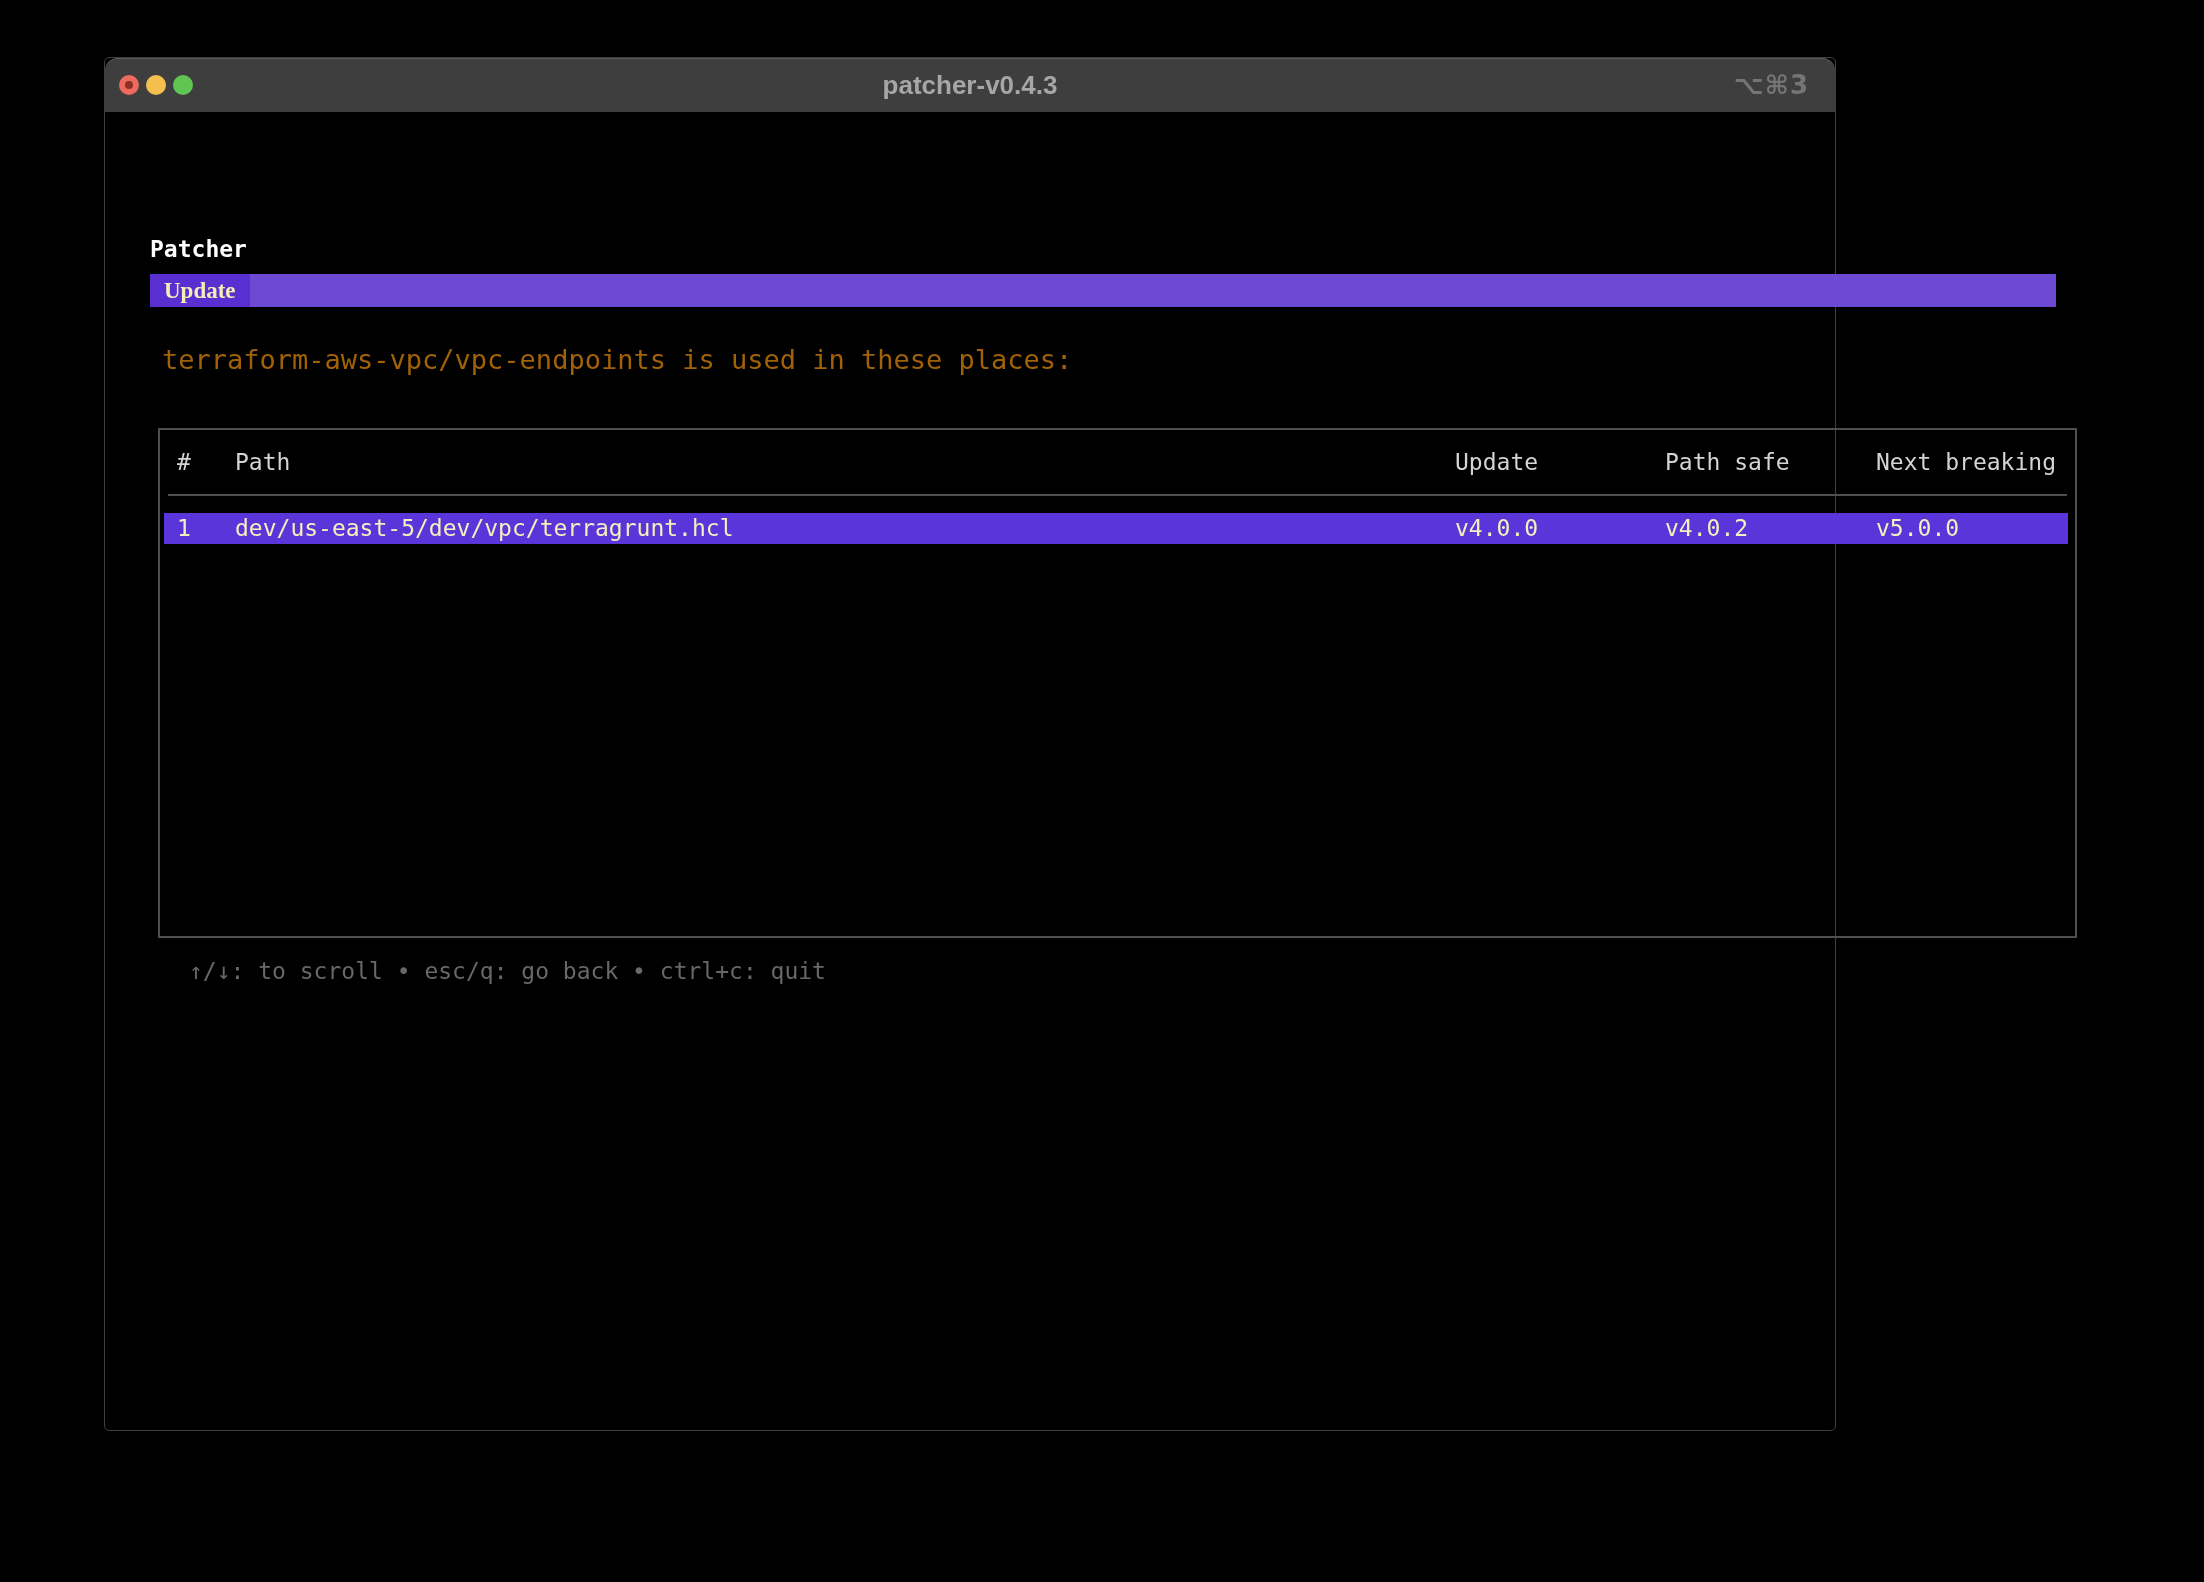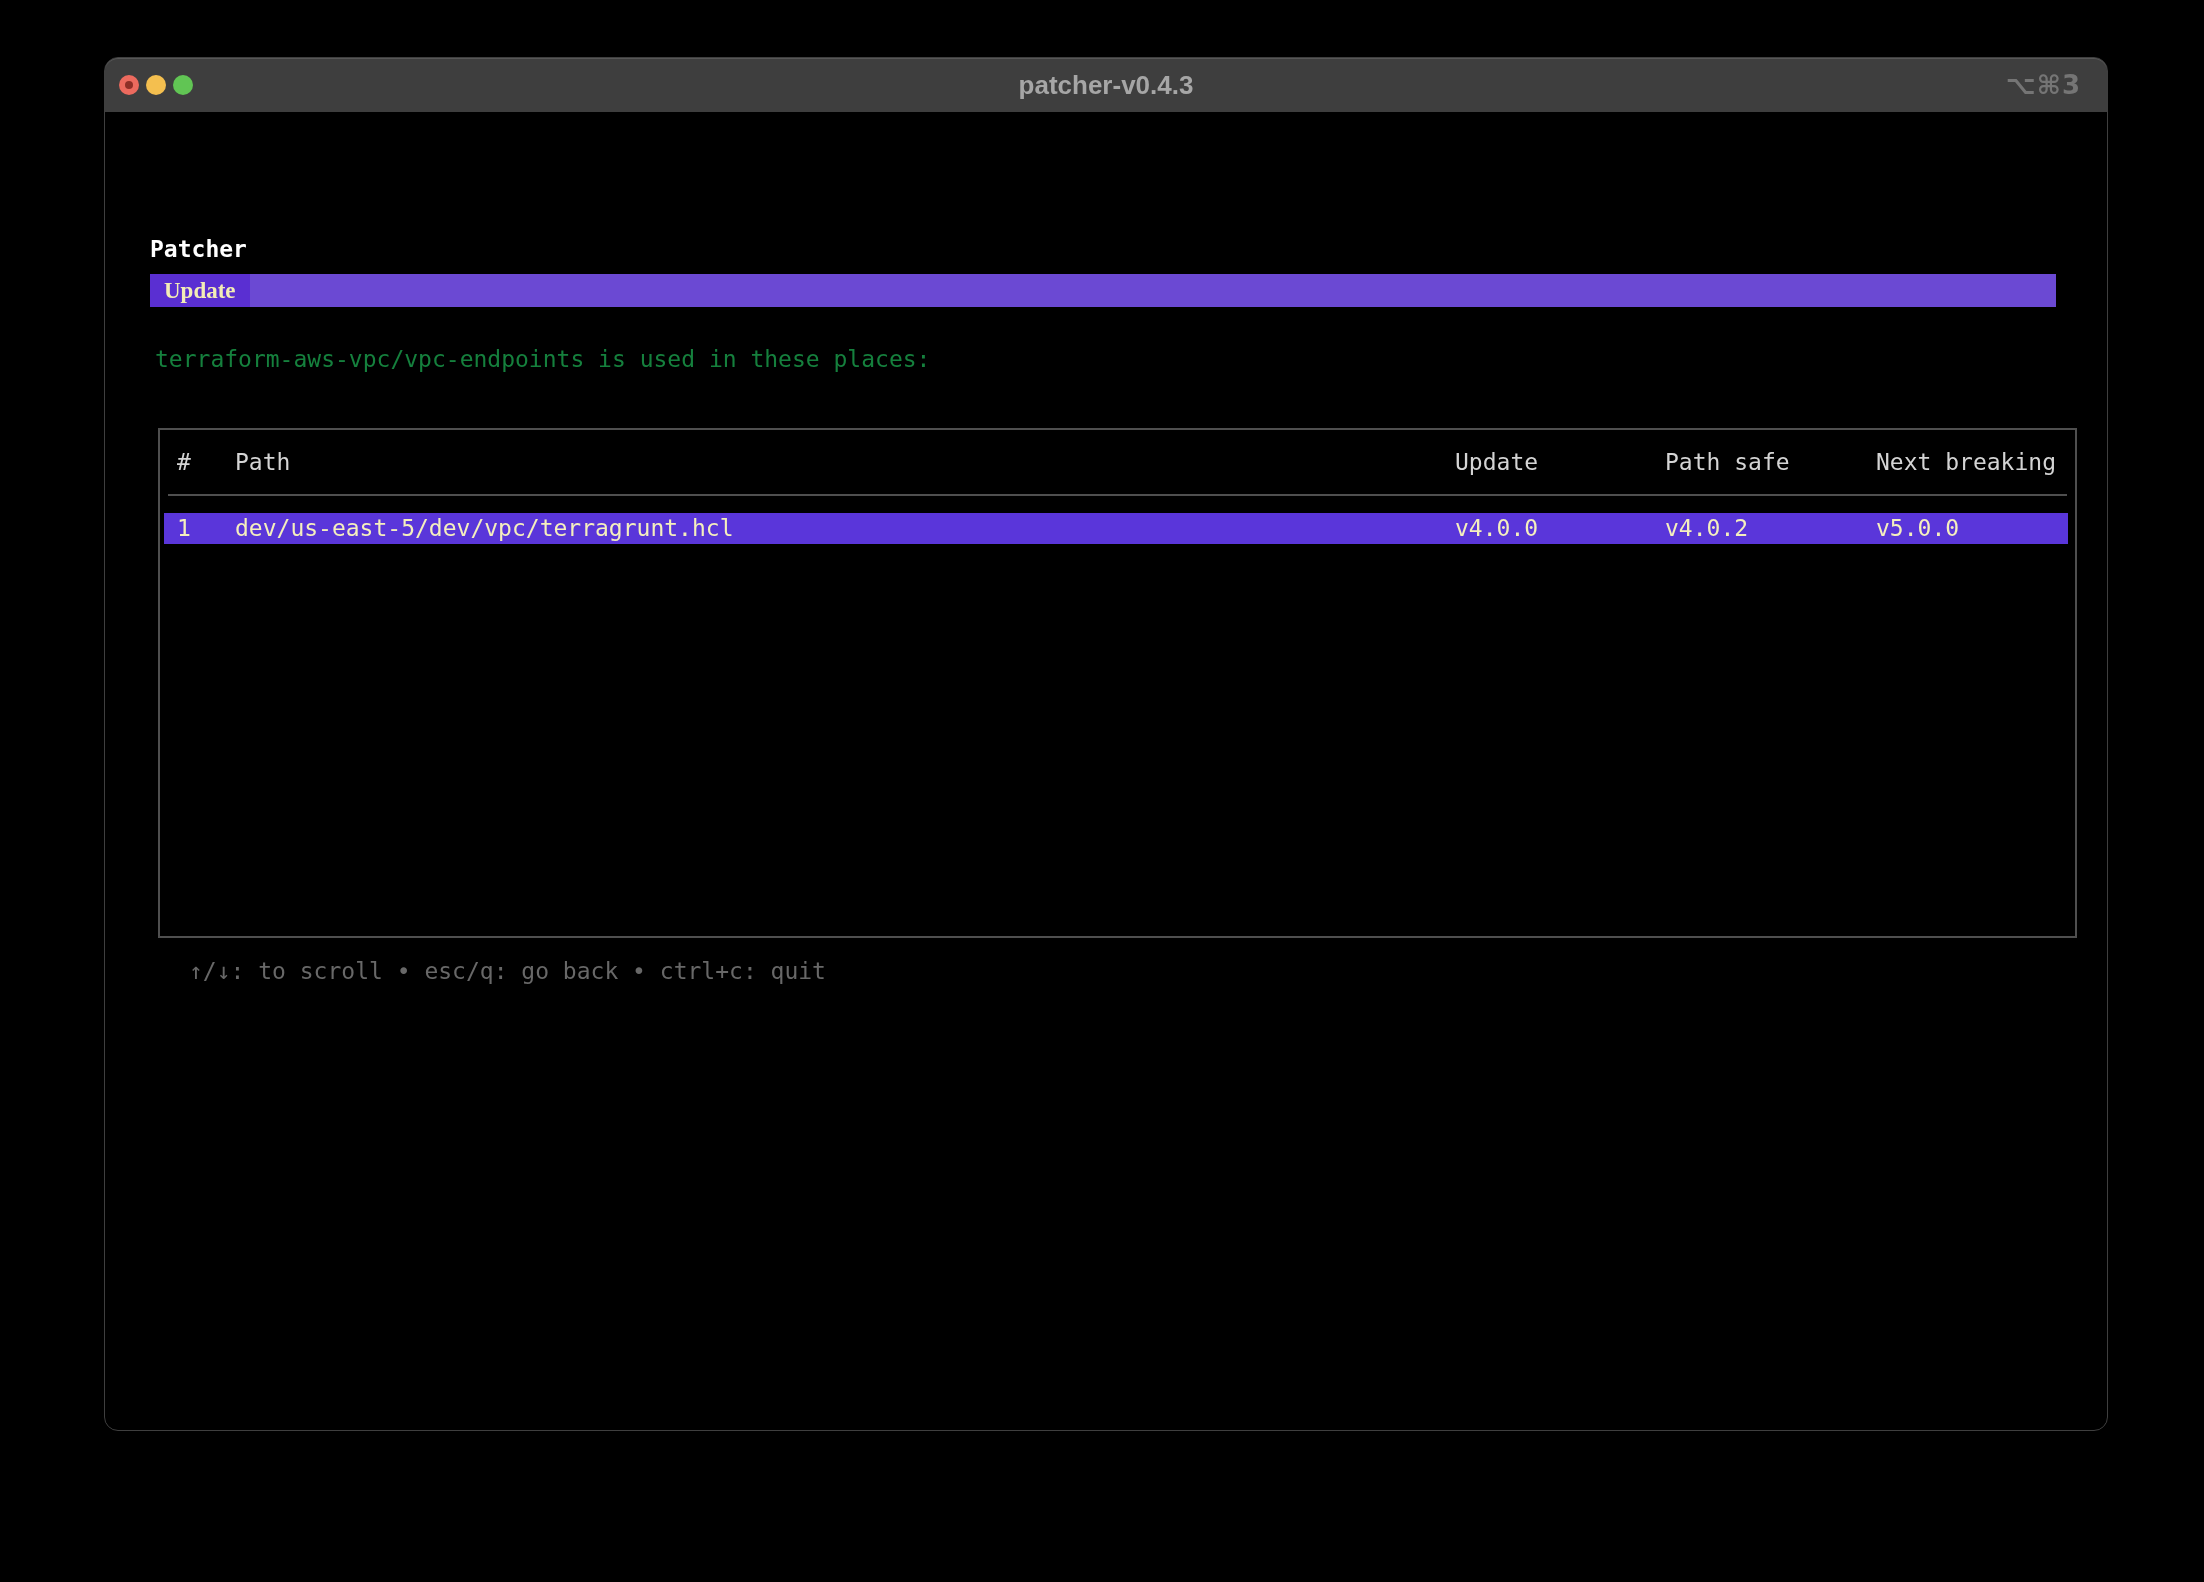--- a/index.html
+++ b/index.html
@@ -1,24 +1,24 @@
 <!DOCTYPE html>
 <html><head>
 <meta charset="utf-8">
 <style>
   * { margin: 0; padding: 0; box-sizing: border-box; }
   html, body { width: 2204px; height: 1582px; background: #000; overflow: hidden; }
   body { font-family: "DejaVu Sans Mono", monospace; }
 
   .window {
     position: absolute; left: 104px; top: 57px;
-    width: 2004px; height: 1374px;
+    width: 1732px; height: 1374px;
     background: #000;
     border: 1px solid #3f3f3f;
-    border-radius: 14px;
+    border-radius: 5px;
   }
 
   .titlebar {
     position: relative;
     height: 54px;
     background: #3e3e3e;
     border-radius: 13px 13px 0 0;
     box-shadow: inset 0 1px 0 #575757;
     font-family: "Liberation Sans", "DejaVu Sans", sans-serif;
   }
@@ -60,22 +60,22 @@
   .tab.active {
     background: #5a2fd2;
     color: #f3edb6;
     font-size: 23px; font-weight: bold;
     line-height: 33px;
     padding: 0 14px;
     cursor: default;
   }
 
   .usage-line {
-    position: absolute; left: 50px; top: 288px;
-    color: #15803d; font-size: 23px; line-height: 27px; white-space: pre;
+    position: absolute; left: 57px; top: 288px;
+    color: #a16207; font-size: 27px; line-height: 27px; white-space: pre;
   }
 
   .places-table {
     position: absolute; left: 53px; top: 370px;
     width: 1919px; height: 510px;
     border: 2px solid #4f4f4f;
   }
   .grid-cols {
     display: grid;
     grid-template-columns: 58px 1220px 210px 211px auto;

